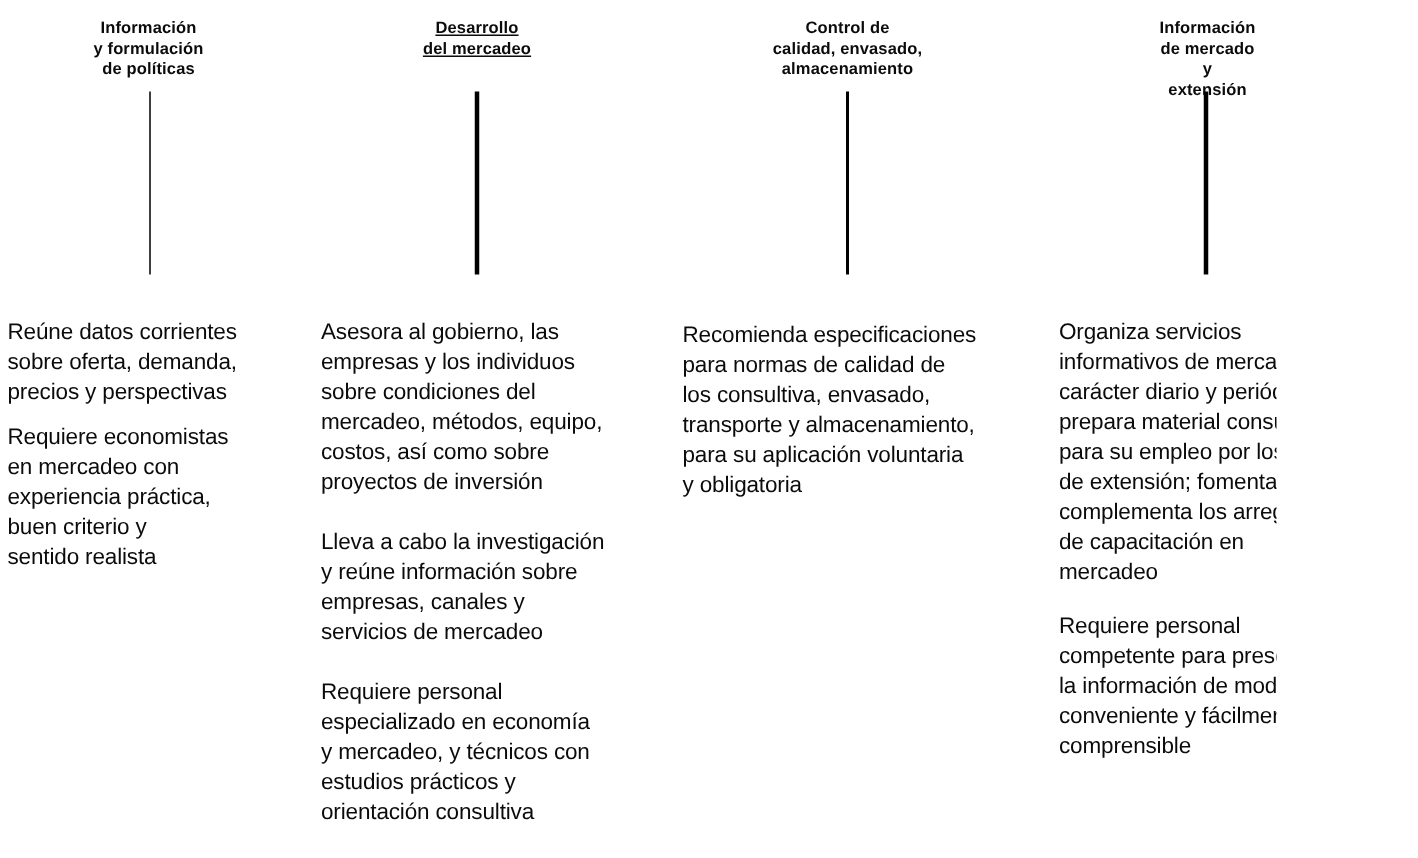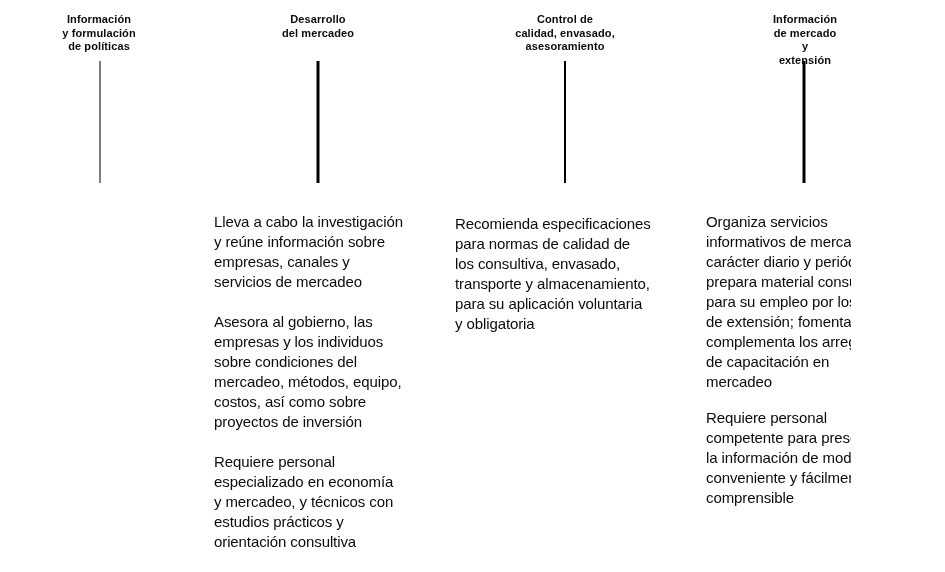--- a/index.html
+++ b/index.html
@@ -43,21 +43,21 @@
   .col-body p {
     margin: 0;
     white-space: pre-line;
   }
   
   .h1 { left: 99px; }
   .l1 { left: 100px; width: 1px; }
   .b1 { left: 5px;   top: 212px; width: 206px; }
   .b1 p { margin-bottom: 10px; }
   
-  .h2c { left: 318px; }
+  .h2c { left: 318px; text-decoration: underline; }
   .l2 { left: 318px; width: 3px; }
   .b2 { left: 214px; top: 212px; width: 232px; }
   .b2 p { margin-bottom: 20px; }
   
   .h3c { left: 565px; }
   .l3 { left: 565px; width: 2px; }
   .b3 { left: 455px; top: 214px; width: 242px; }
   .b3 p { margin-bottom: 17px; }
   
   .h4c { left: 805px; }
@@ -68,46 +68,54 @@
 </head>
 <body>
 
 <div id="figure">
 
   <div class="col-header h1">Información
 y formulación
 de políticas</div>
   <div class="vline l1"></div>
   <div class="col-body b1">
+    <p>Reúne datos corrientes
+sobre oferta, demanda,
+precios y perspectivas</p>
+    <p>Requiere economistas
+en mercadeo con
+experiencia práctica,
+buen criterio y
+sentido realista</p>
   </div>
 
   <div class="col-header h2c">Desarrollo
 del mercadeo</div>
   <div class="vline l2"></div>
   <div class="col-body b2">
-    <p>Lleva a cabo la investigación
-y reúne información sobre
-empresas, canales y
-servicios de mercadeo</p>
     <p>Asesora al gobierno, las
 empresas y los individuos
 sobre condiciones del
 mercadeo, métodos, equipo,
 costos, así como sobre
 proyectos de inversión</p>
+    <p>Lleva a cabo la investigación
+y reúne información sobre
+empresas, canales y
+servicios de mercadeo</p>
     <p>Requiere personal
 especializado en economía
 y mercadeo, y técnicos con
 estudios prácticos y
 orientación consultiva</p>
   </div>
 
   <div class="col-header h3c">Control de
 calidad, envasado,
-asesoramiento</div>
+almacenamiento</div>
   <div class="vline l3"></div>
   <div class="col-body b3">
     <p>Recomienda especificaciones
 para normas de calidad de
 los consultiva, envasado,
 transporte y almacenamiento,
 para su aplicación voluntaria
 y obligatoria</p>
   </div>
 

